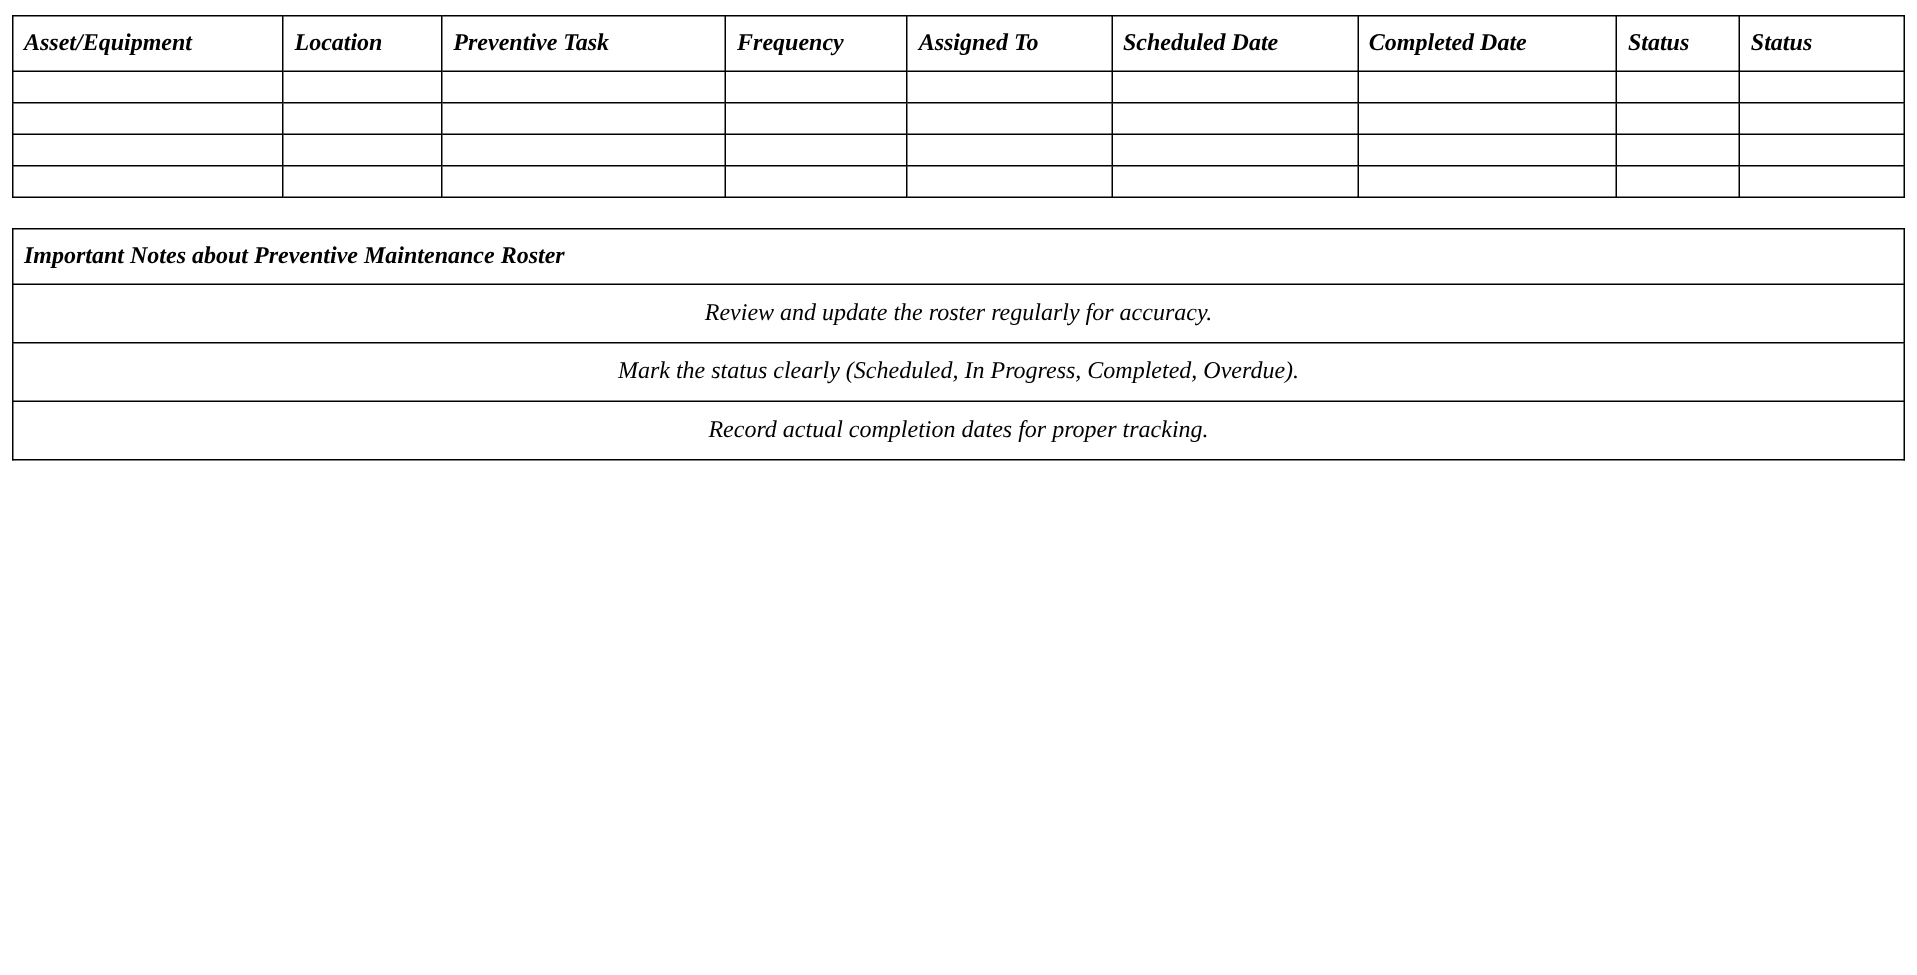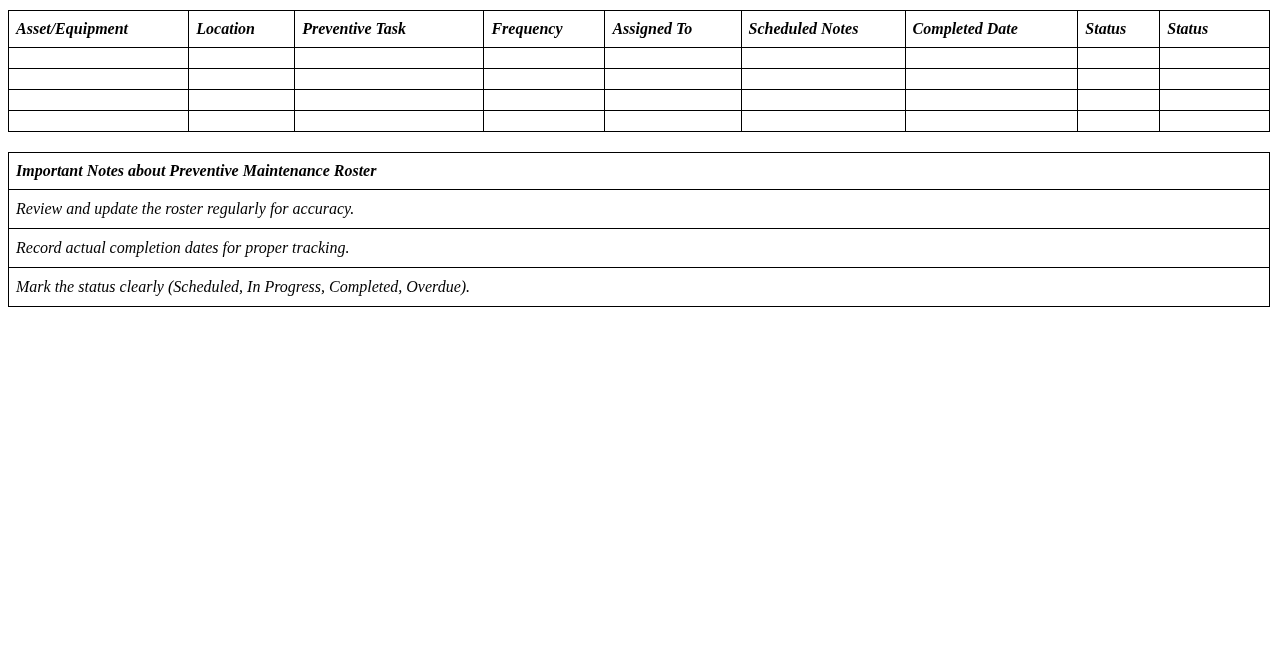--- a/index.html
+++ b/index.html
@@ -53,20 +53,21 @@
   .notes-table {
     margin-top: 20px;
   }
   .notes-table .notes-title-cell {
     height: 36px;
     font-weight: bold;
   }
   .notes-table .note-cell {
     height: 38px;
     font-weight: normal;
+    text-align: center;
   }
 </style>
 </head>
 <body>
 
 <div class="page">
 
   <table class="roster-table">
     <colgroup>
       <col class="c1">
@@ -79,21 +80,21 @@
         <col class="c8">
         <col class="c9">
     </colgroup>
     <thead>
       <tr>
         <th>Asset/Equipment</th>
         <th>Location</th>
         <th>Preventive Task</th>
         <th>Frequency</th>
         <th>Assigned To</th>
-        <th>Scheduled Notes</th>
+        <th>Scheduled Date</th>
         <th>Completed Date</th>
         <th>Status</th>
         <th>Status</th>
       </tr>
     </thead>
     <tbody>
       <tr>
         <td></td>
           <td></td>
           <td></td>
@@ -142,21 +143,21 @@
 
   <table class="notes-table">
     <tbody>
       <tr>
         <td class="notes-title-cell">Important Notes about Preventive Maintenance Roster</td>
       </tr>
       <tr>
         <td class="note-cell">Review and update the roster regularly for accuracy.</td>
       </tr>
       <tr>
-        <td class="note-cell">Record actual completion dates for proper tracking.</td>
+        <td class="note-cell">Mark the status clearly (Scheduled, In Progress, Completed, Overdue).</td>
       </tr>
       <tr>
-        <td class="note-cell">Mark the status clearly (Scheduled, In Progress, Completed, Overdue).</td>
+        <td class="note-cell">Record actual completion dates for proper tracking.</td>
       </tr>
     </tbody>
   </table>
 
 </div>
 
 </body></html>

